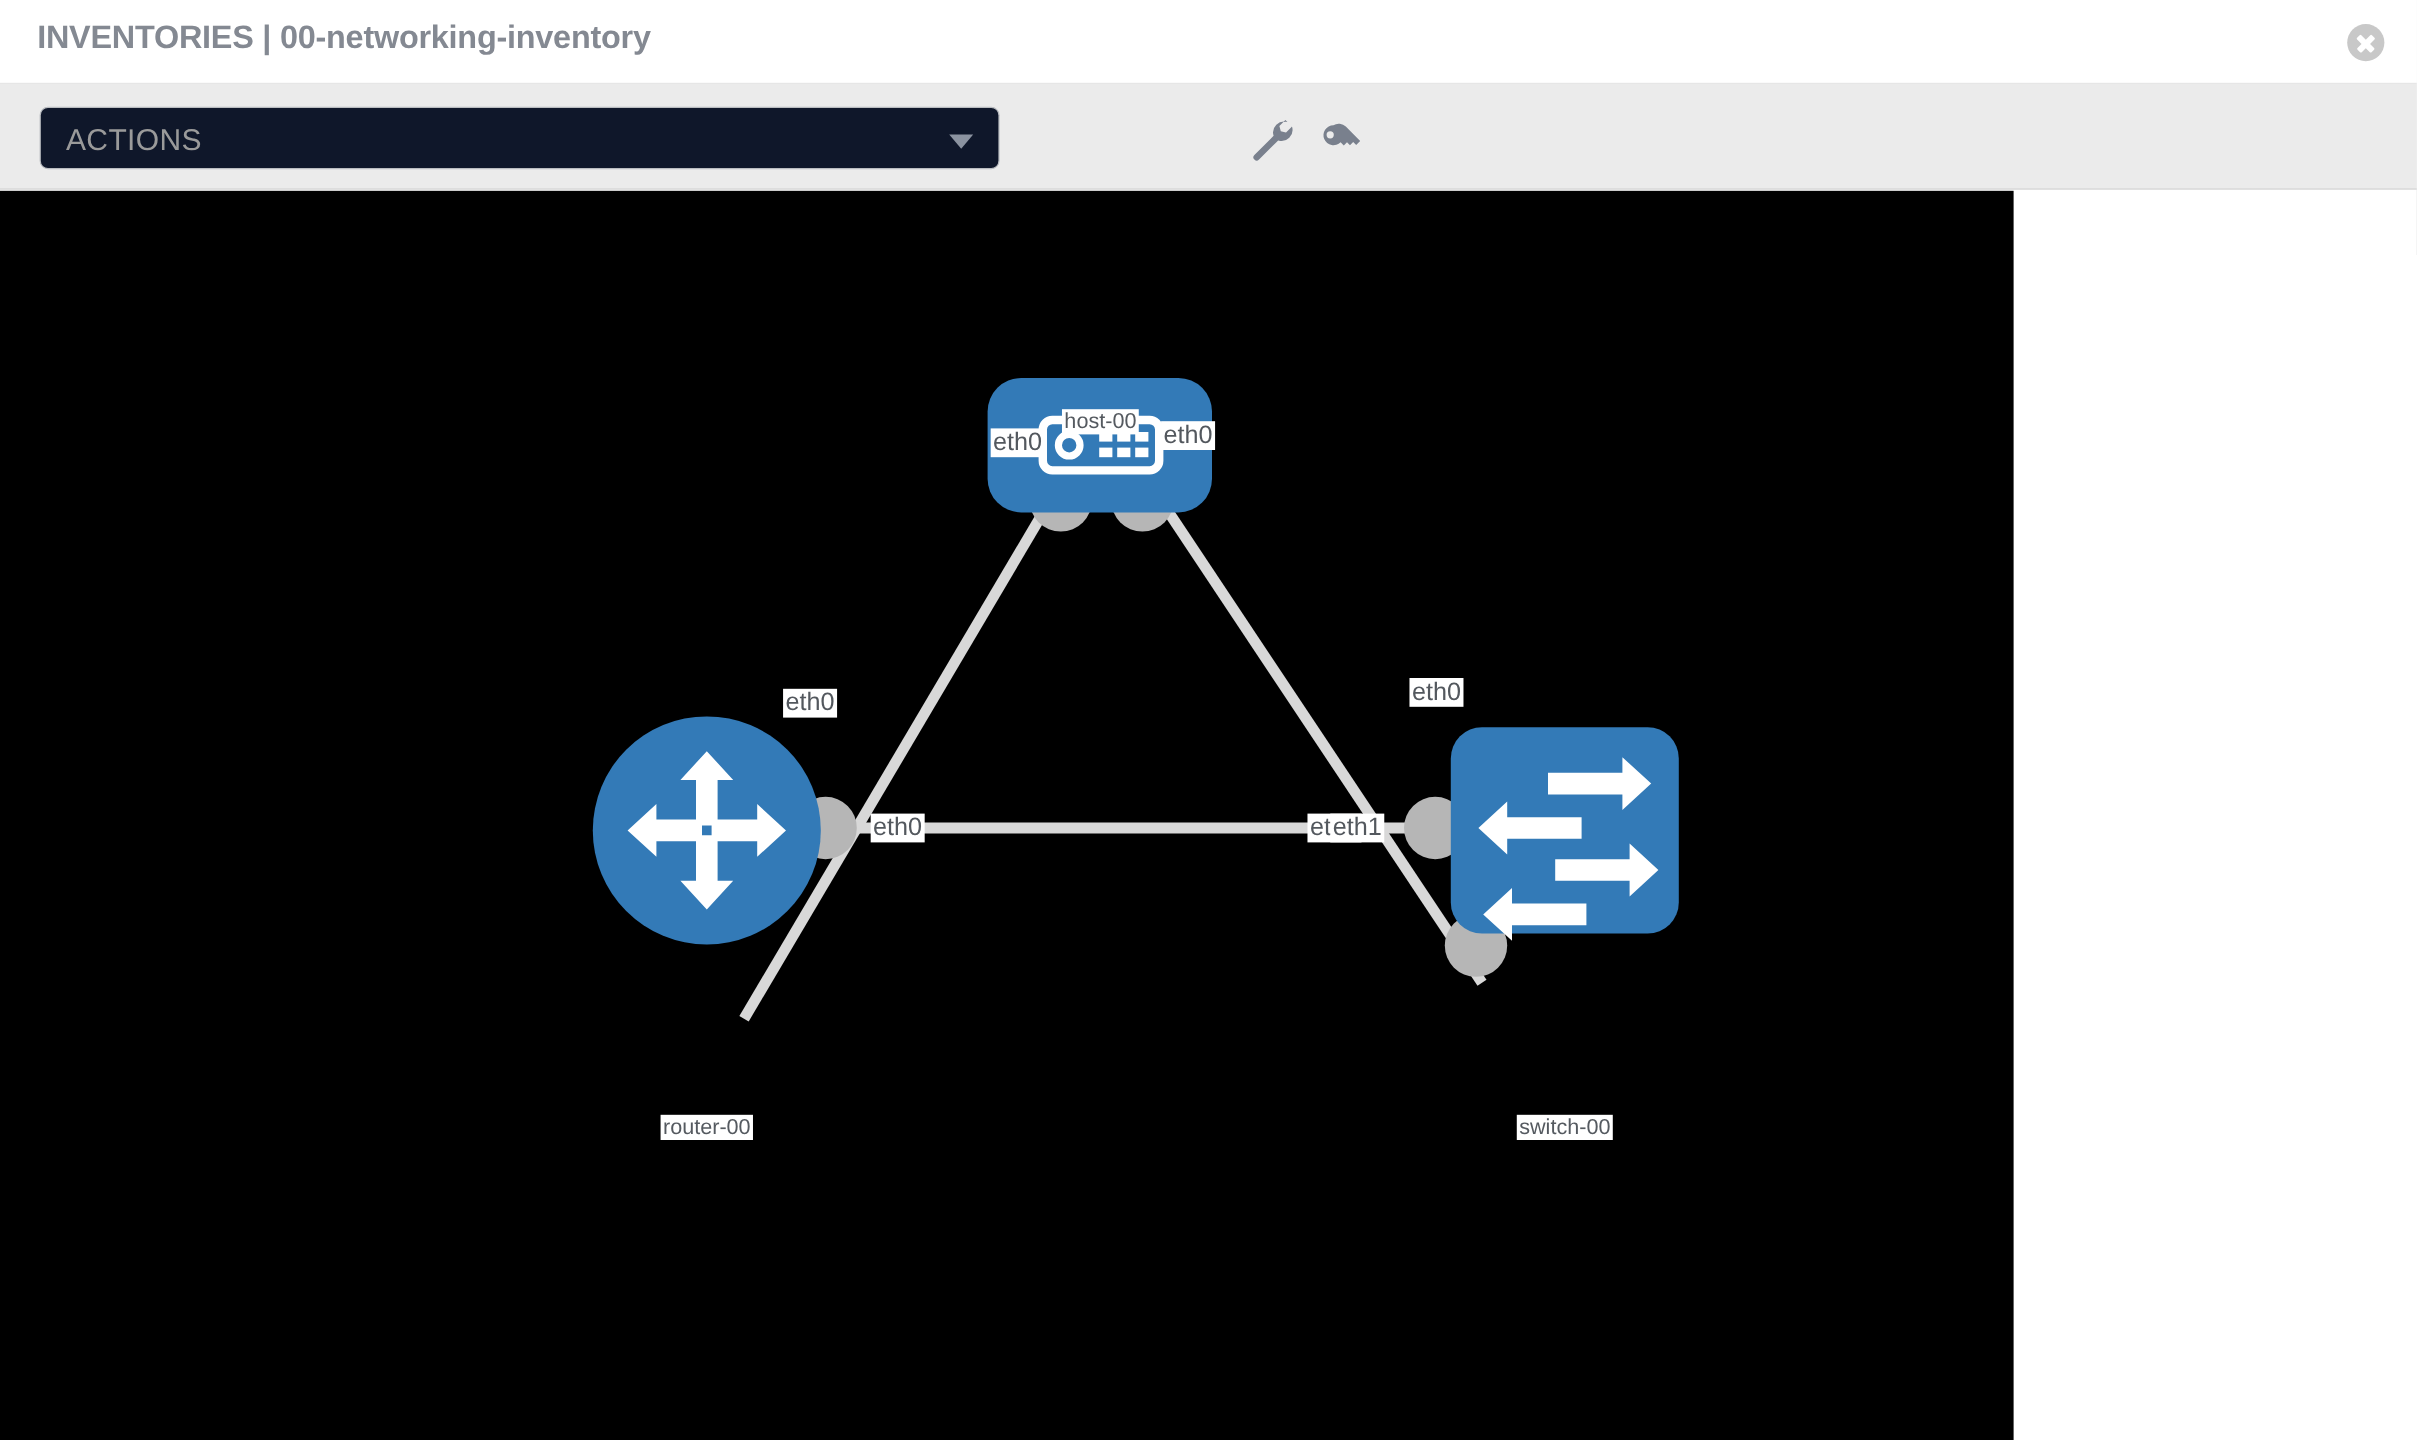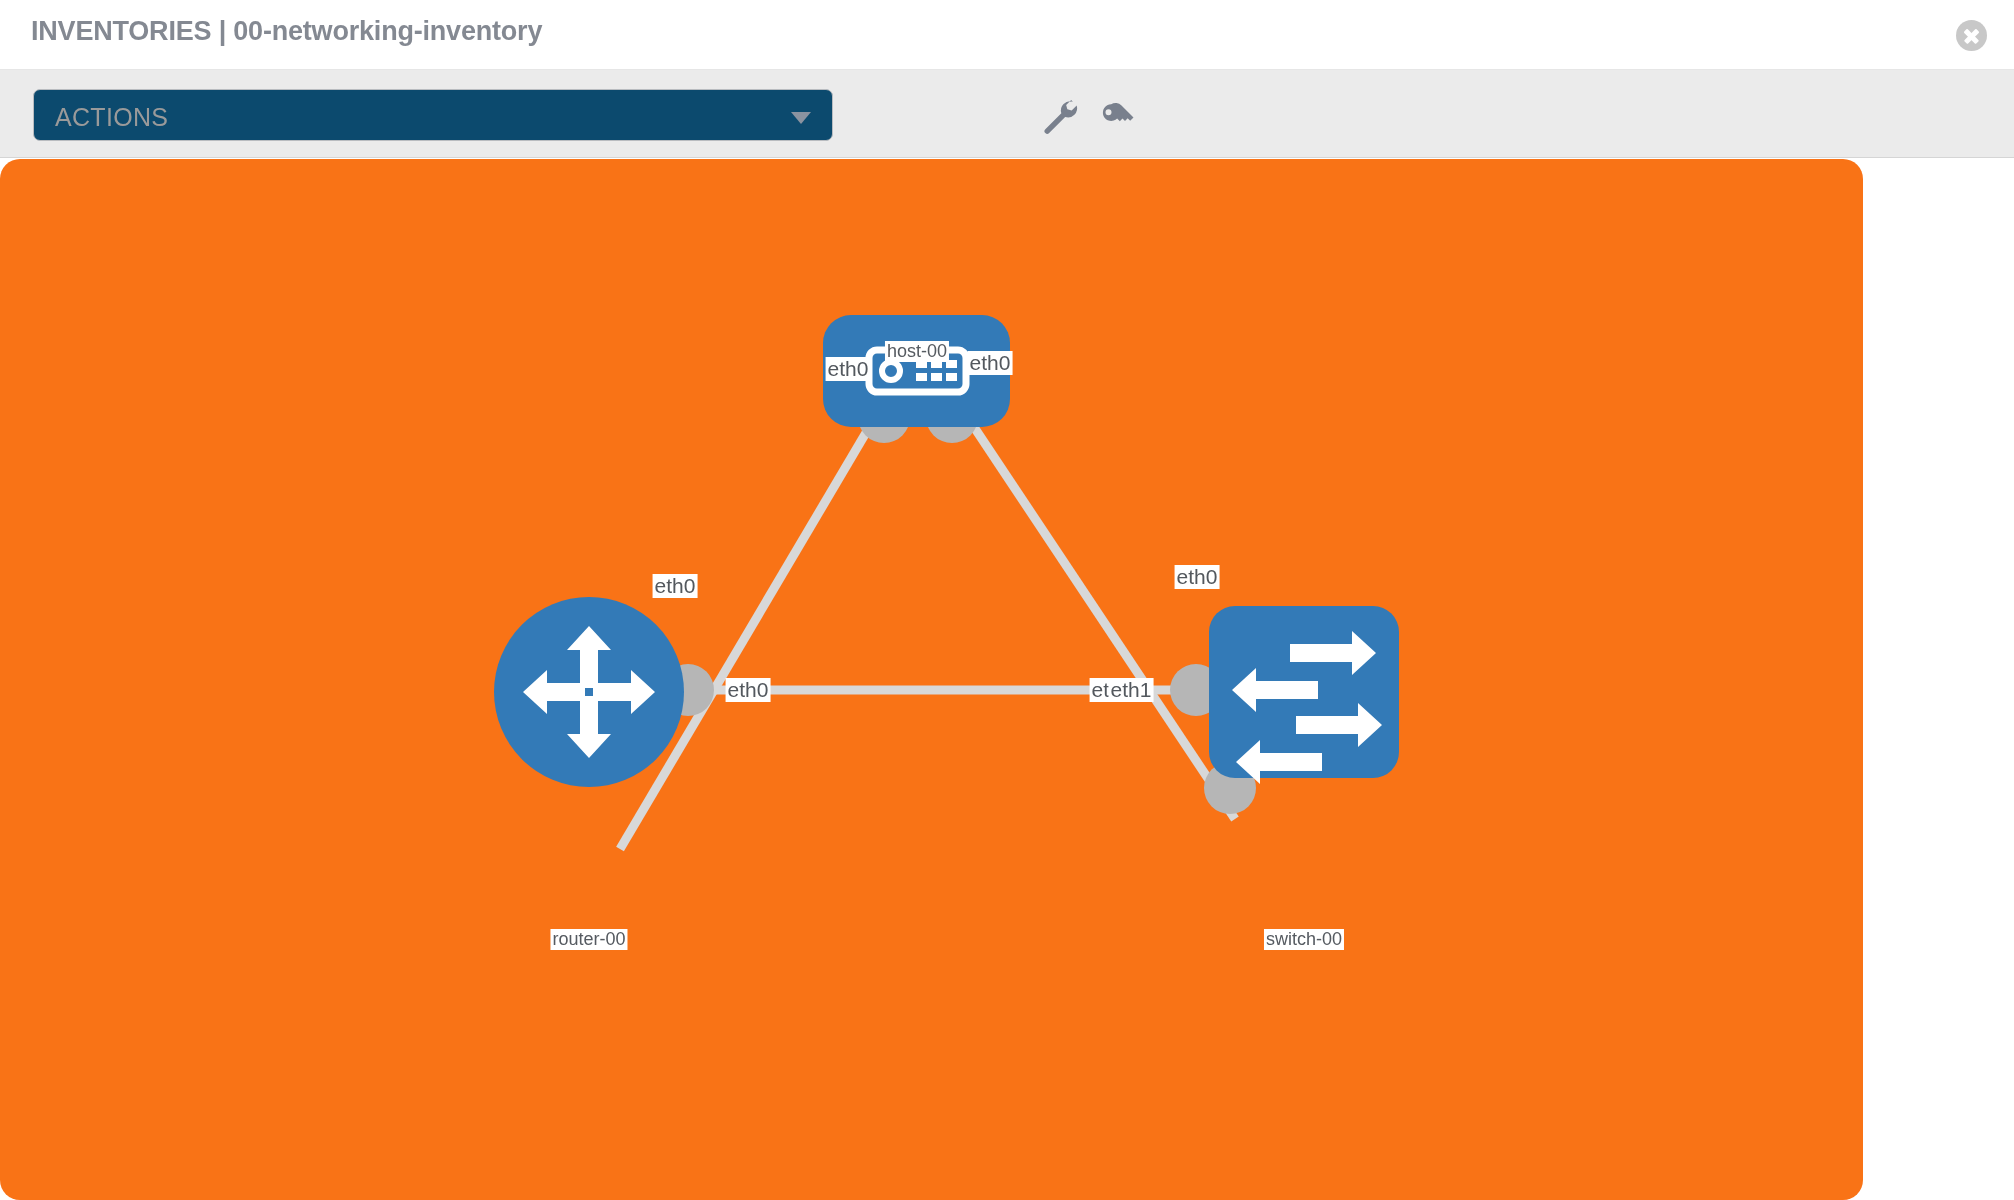--- a/index.html
+++ b/index.html
@@ -42,21 +42,21 @@
   
   .toolbar {
     position: absolute; left: 0; top: 70px;
     width: 2014px; height: 88px;
     background: #ebebeb;
     border-bottom: 1px solid #d5d5d5;
   }
   .actions-select {
     position: absolute; left: 33px; top: 19px;
     width: 800px; height: 52px;
-    background: #0c4a6e;
+    background: #0f172a;
     border: 1px solid #b9bcc0;
     border-radius: 7px;
     cursor: pointer;
   }
   .actions-label {
     position: absolute; left: 21px; top: 13px;
     font-size: 25px; color: #9a9a9a;
     letter-spacing: 0.3px;
   }
   .caret {
@@ -86,24 +86,23 @@
   }
   .search-label {
     position: absolute; left: 18px; top: 13px;
     font-size: 25px; color: #9a9a9a;
     letter-spacing: 0.3px;
   }
 
   
   .canvas {
     position: absolute; left: 0; top: 159px;
-    width: 1863px; height: 1041px;
-    background: #f97316;
+    width: 1678px; height: 1041px;
+    background: #000000;
     overflow: hidden;
-    border-radius: 20px;
   }
   .topology-svg {
     position: absolute; left: 0; top: 0;
     width: 2014px; height: 1041px;
   }
 
   
   .node-label {
     position: absolute;
     font-size: 18px; color: #555a60;

